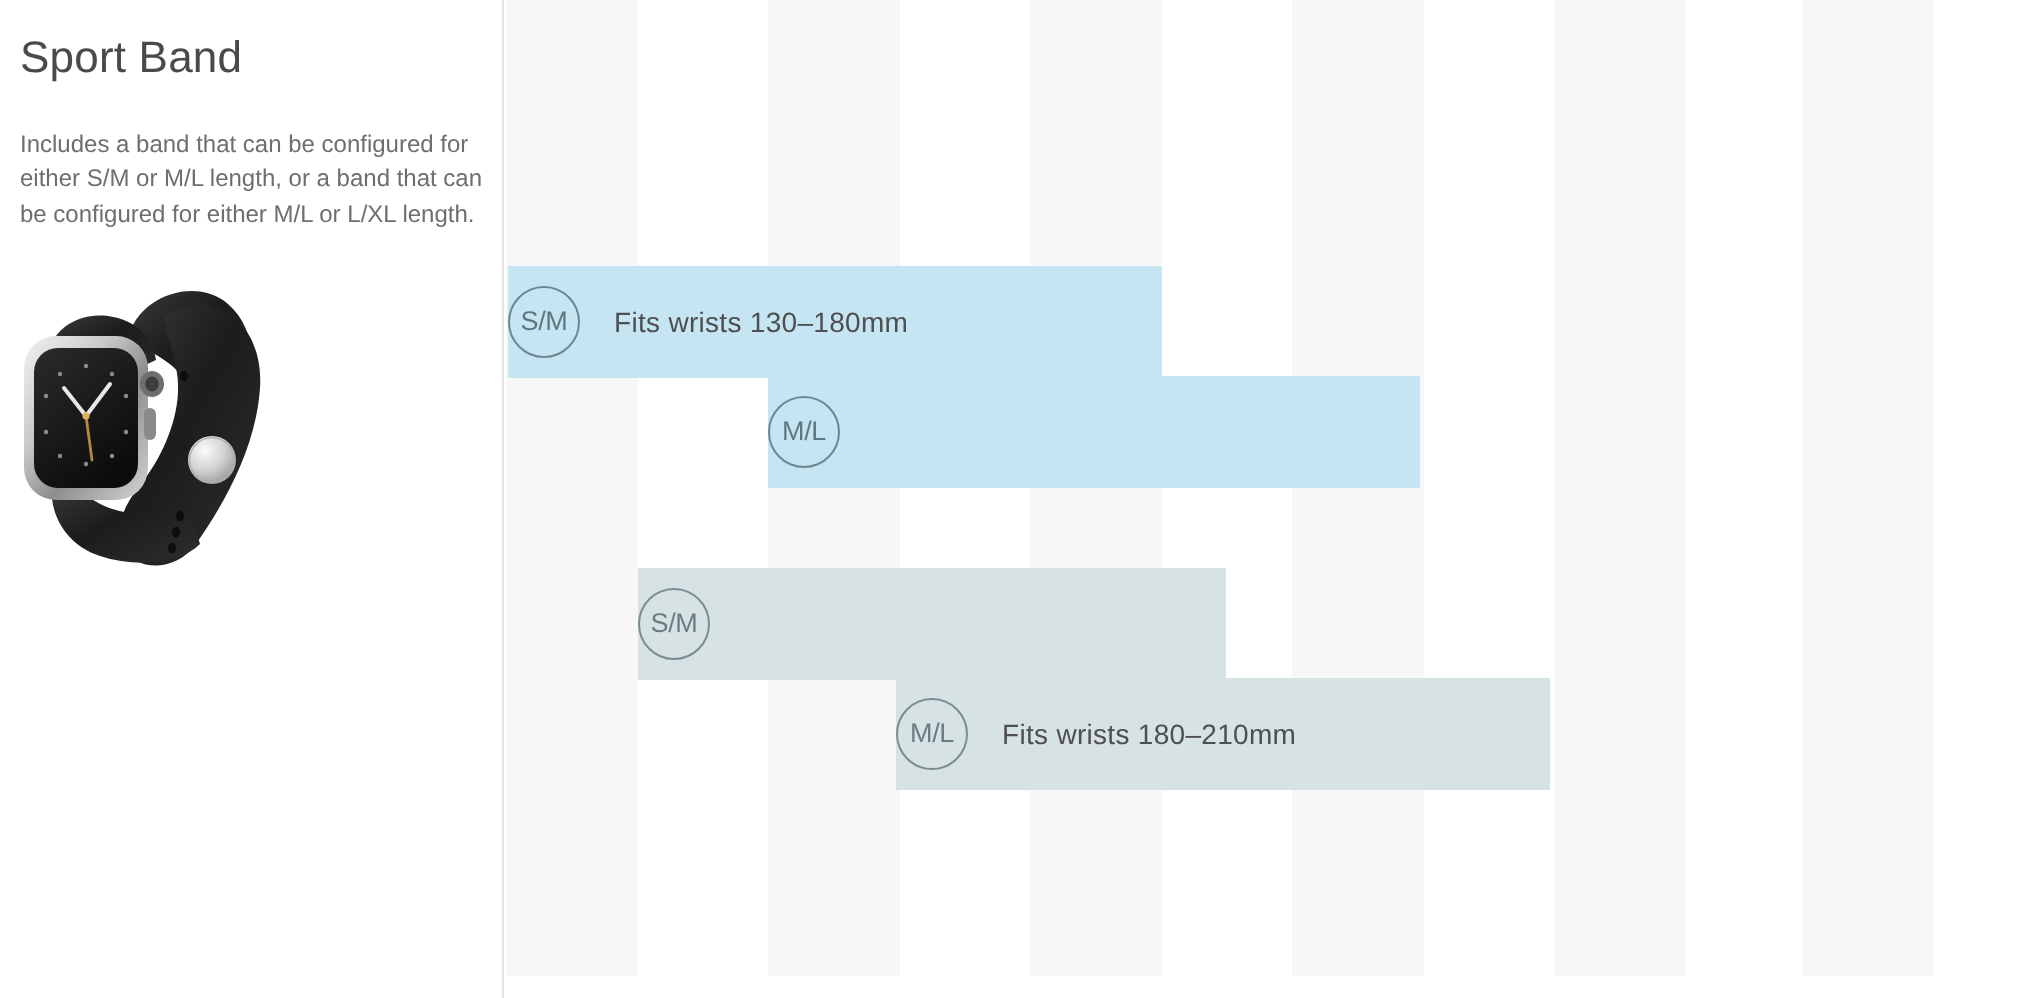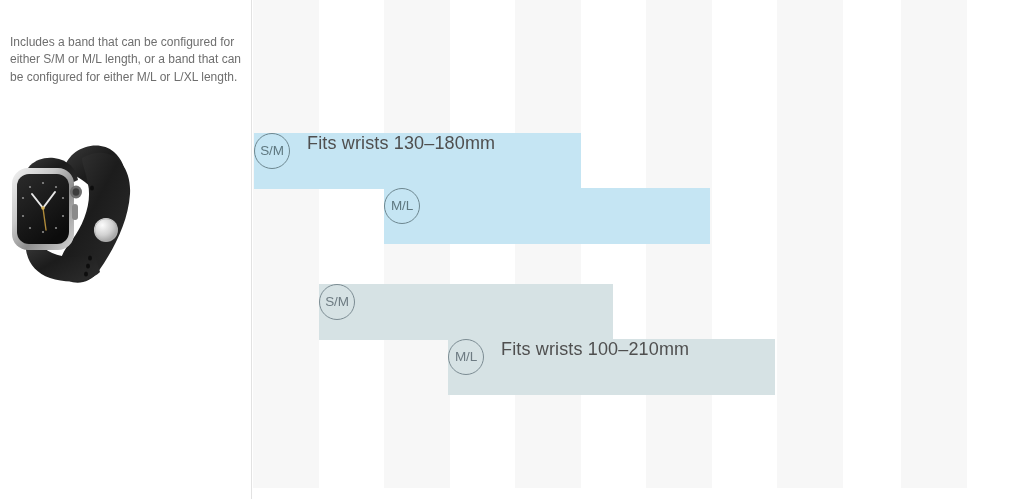--- a/index.html
+++ b/index.html
@@ -75,51 +75,52 @@
     height: 488px;
     width: 66px;
     background: #f7f7f7;
   }
 
   
   .bar {
     position: absolute;
     height: 56px;
     display: flex;
-    align-items: flex-start;
+    align-items: center;
   }
   .bar.blue  { background: #c5e5f3; }
   .bar.green { background: #d6e2e4; }
 
   .circle {
     width: 36px; height: 36px;
     min-width: 36px;
     border-radius: 50%;
     border: 1px solid #7c8c93;
     color: #6d7b82;
     font-size: 13.5px;
     line-height: 34px;
     text-align: center;
     letter-spacing: -0.2px;
   }
   .bar.blue .circle { border-color: #6d8790; color: #5f7880; }
   .bar-label {
     margin-left: 17px;
-    font-size: 18px;
+    font-size: 14px;
     color: #4f4f4f;
     white-space: nowrap;
     letter-spacing: 0.15px;
   }
 </style>
 </head>
 <body>
 
 <div class="page">
 
   <div class="left-panel">
+    <div class="title">Sport Band</div>
     <div class="desc">Includes a band that can be configured for either S/M or M/L length, or a band that can be configured for either M/L or L/XL length.</div>
   </div>
 
   <div class="watch-wrap">
     <svg class="watch-svg" width="130" height="160" viewBox="0 0 130 160">
       <defs>
         <linearGradient id="caseGrad" x1="0" y1="0" x2="1" y2="1">
           <stop offset="0%" stop-color="#f2f2f2"></stop>
           <stop offset="35%" stop-color="#c9c9c9"></stop>
           <stop offset="60%" stop-color="#8d8d8d"></stop>
@@ -208,18 +209,18 @@
     <div class="bar blue" style="left:132px;top:188px;width:326px">
       <div class="circle">M/L</div>
     </div>
 
     <div class="bar green" style="left:67px;top:284px;width:294px">
       <div class="circle">S/M</div>
     </div>
 
     <div class="bar green" style="left:196px;top:339px;width:327px">
       <div class="circle">M/L</div>
-      <div class="bar-label">Fits wrists 100–210mm</div>
+      <div class="bar-label">Fits wrists 180–210mm</div>
     </div>
 
 
   </div>
 </div>
 
 </body></html>

